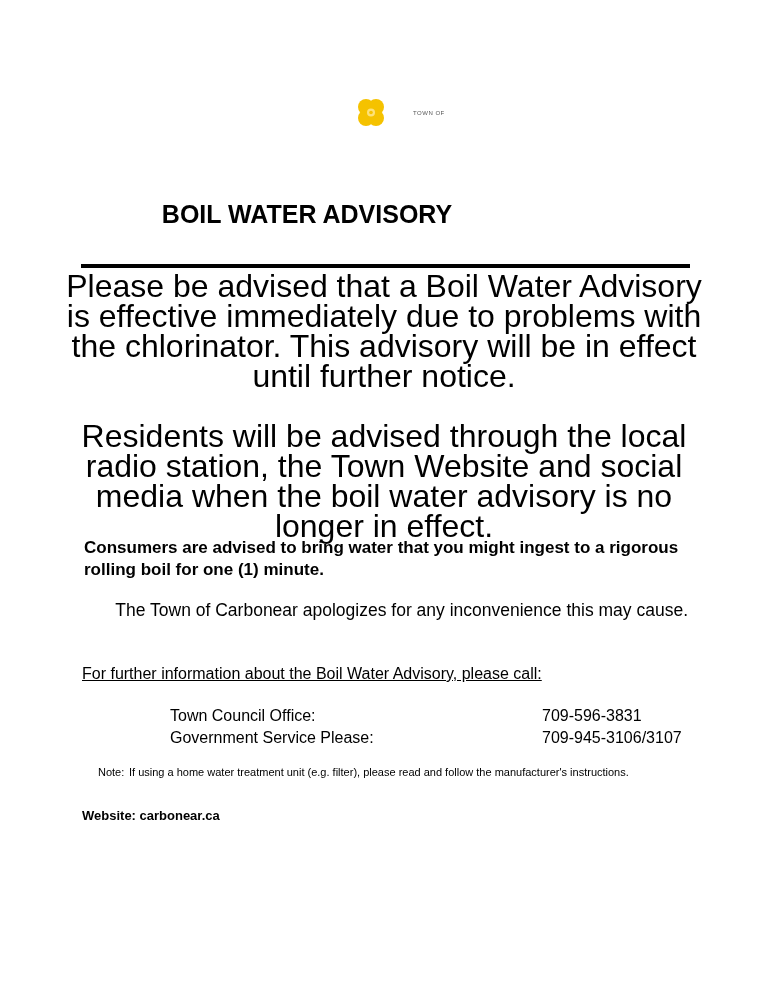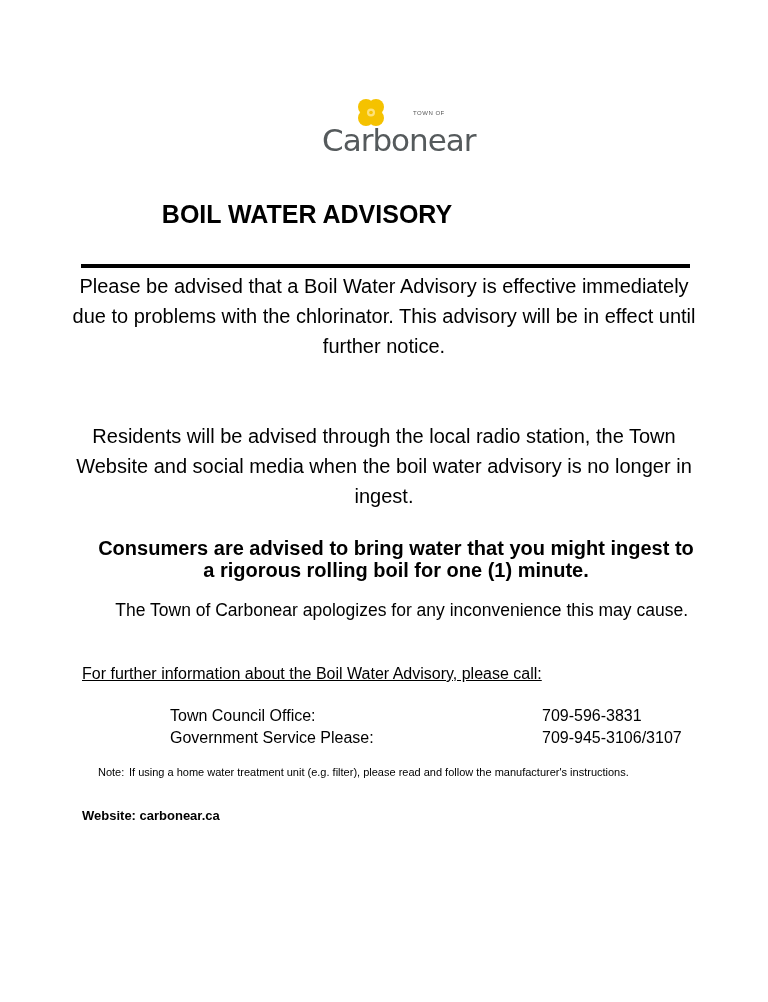--- a/index.html
+++ b/index.html
@@ -3,24 +3,24 @@
 <meta charset="utf-8">
 <style>
   html, body { margin: 0; padding: 0; background: #ffffff; }
   body { width: 768px; height: 1002px; position: relative; overflow: hidden; font-family: "Liberation Sans", sans-serif; color: #000; }
   .logo { position: absolute; left: 320px; top: 96px; width: 144px; height: 62px; }
   .logo-flower { position: absolute; left: 35px; top: 2px; width: 32px; height: 30px; }
   .logo-townof { position: absolute; left: 93px; top: 14px; font-size: 6px; letter-spacing: 0.5px; color: #555; font-family: "Liberation Sans", sans-serif; }
   .logo-name { position: absolute; left: 2px; top: 26px; font-size: 31px; color: #555a5c; font-family: "DejaVu Sans", sans-serif; font-weight: normal; letter-spacing: -1px; }
   .title { position: absolute; top: 200px; left: 0; width: 614px; text-align: center; font-size: 25px; font-weight: bold; }
   .rule { position: absolute; left: 81px; top: 264px; width: 609px; height: 4px; background: #000; }
-  .p-large { position: absolute; left: 60px; width: 648px; text-align: center; font-size: 20px; line-height: 30px; }
+  .p-large { position: absolute; left: 60px; width: 648px; text-align: center; font-size: 32px; line-height: 30px; }
   .p1 { top: 271px; }
   .p2 { top: 421px; }
-  .p-bold { position: absolute; top: 537px; left: 92px; width: 608px; text-align: center; font-size: 20px; line-height: 22px; font-weight: bold; }
+  .p-bold { position: absolute; top: 537px; left: 84px; width: 608px; font-size: 17px; line-height: 22px; font-weight: bold; }
   .p-apol { position: absolute; top: 599px; left: 80px; width: 608px; text-align: right; font-size: 17.5px; line-height: 23px; }
   .info { position: absolute; top: 665px; left: 82px; font-size: 16px; text-decoration: underline; }
   .contact { position: absolute; left: 130px; font-size: 16px; margin-left: 40px; }
   .contact .phone { position: absolute; left: 372px; white-space: nowrap; }
   .c1 { top: 707px; }
   .c2 { top: 729px; }
   .note { position: absolute; top: 765px; left: 82px; font-size: 11px; line-height: 14px; width: 600px; }
   .note .label { position: absolute; left: 16px; }
   .note .text { position: absolute; left: 47px; width: 560px; }
   .website { position: absolute; top: 808px; left: 82px; font-size: 13px; font-weight: bold; }
@@ -31,28 +31,27 @@
 <div class="logo">
   <svg class="logo-flower" viewBox="0 0 32 30">
     <circle cx="11" cy="9" r="8" fill="#f5c200"></circle>
     <circle cx="21" cy="9" r="8" fill="#f5c200"></circle>
     <circle cx="11" cy="20" r="8" fill="#f5c200"></circle>
     <circle cx="21" cy="20" r="8" fill="#f5c200"></circle>
     <circle cx="16" cy="14.5" r="4" fill="#fde27a"></circle>
     <circle cx="16" cy="14.5" r="1.8" fill="#f5c200"></circle>
   </svg>
   <div class="logo-townof">TOWN OF</div>
-  <div class="logo-name">Carbonear</div>
 </div>
 
 <div class="title">BOIL WATER ADVISORY</div>
 <div class="rule"></div>
 
 <div class="p-large p1">Please be advised that a Boil Water Advisory is effective immediately due to problems with the chlorinator. This advisory will be in effect until further notice.</div>
-<div class="p-large p2">Residents will be advised through the local radio station, the Town Website and social media when the boil water advisory is no longer in ingest.</div>
+<div class="p-large p2">Residents will be advised through the local radio station, the Town Website and social media when the boil water advisory is no longer in effect.</div>
 
 <div class="p-bold">Consumers are advised to bring water that you might ingest to a rigorous rolling boil for one (1) minute.</div>
 <div class="p-apol">The Town of Carbonear apologizes for any inconvenience this may cause.</div>
 
 <div class="info">For further information about the Boil Water Advisory, please call:</div>
 
 <div class="contact c1">
   <span>Town Council Office:</span>
   <span class="phone">709-596-3831</span>
 </div>

